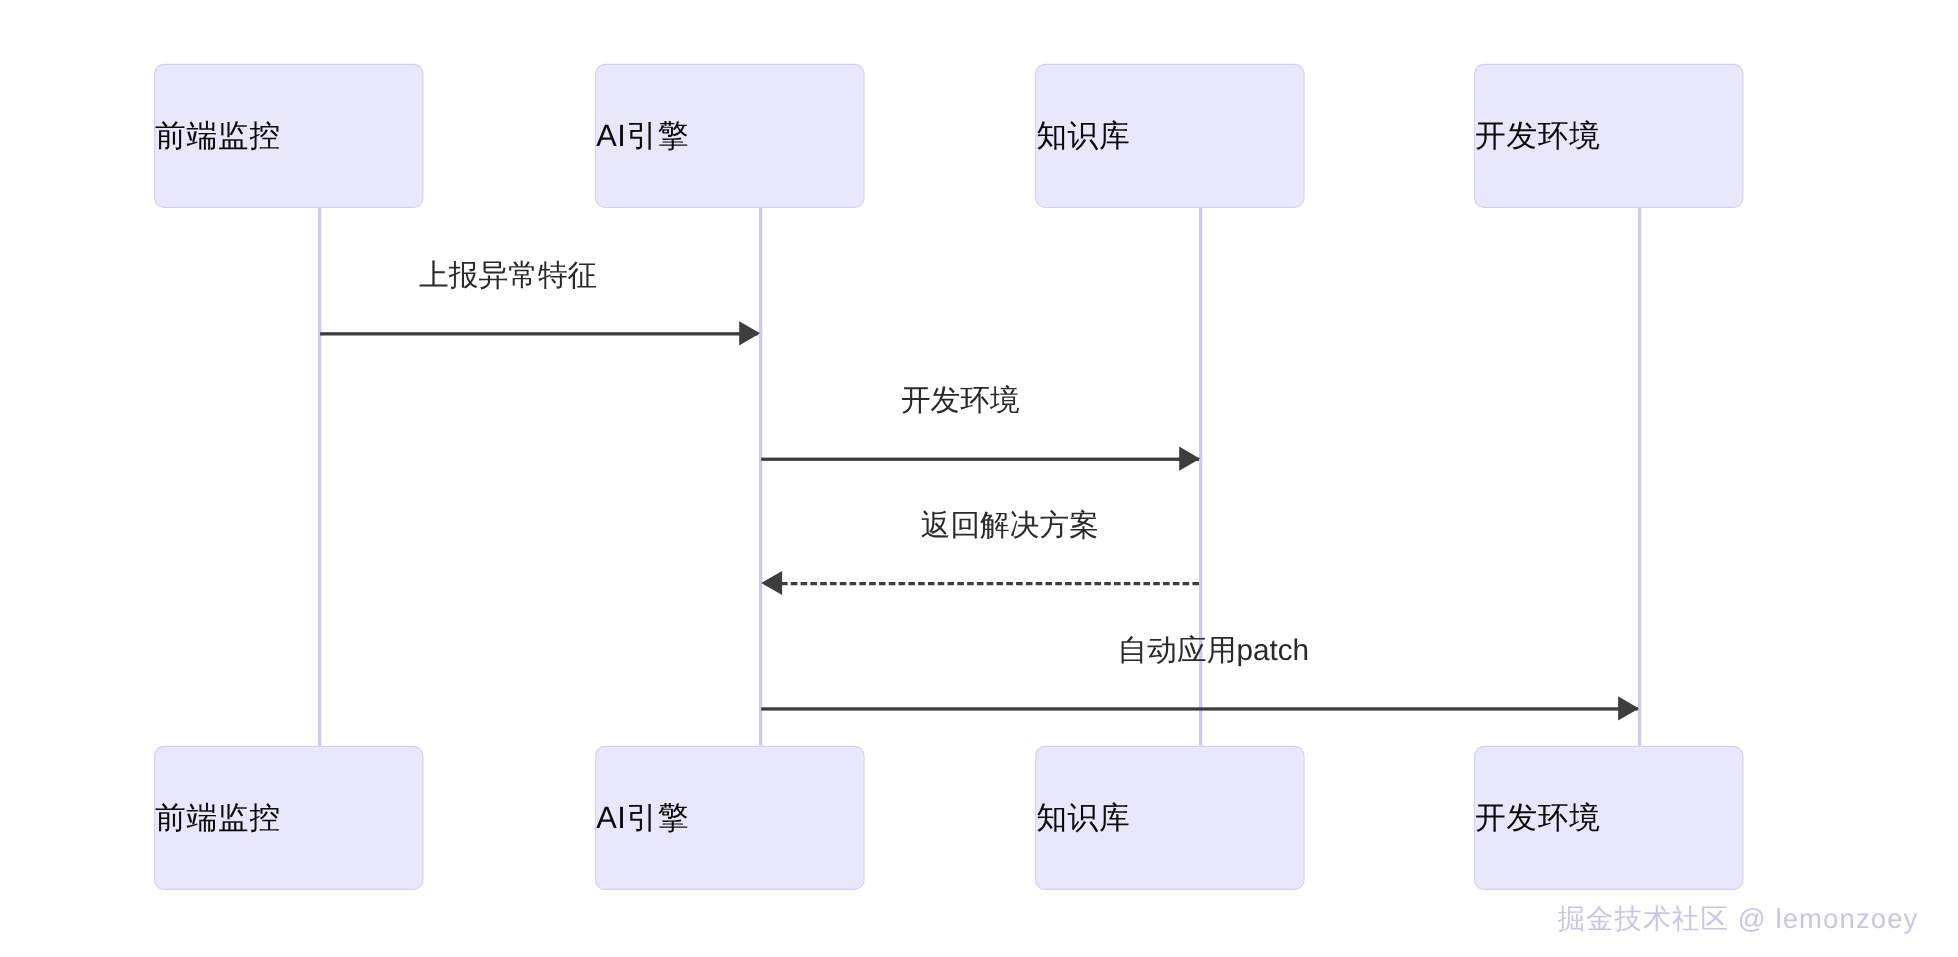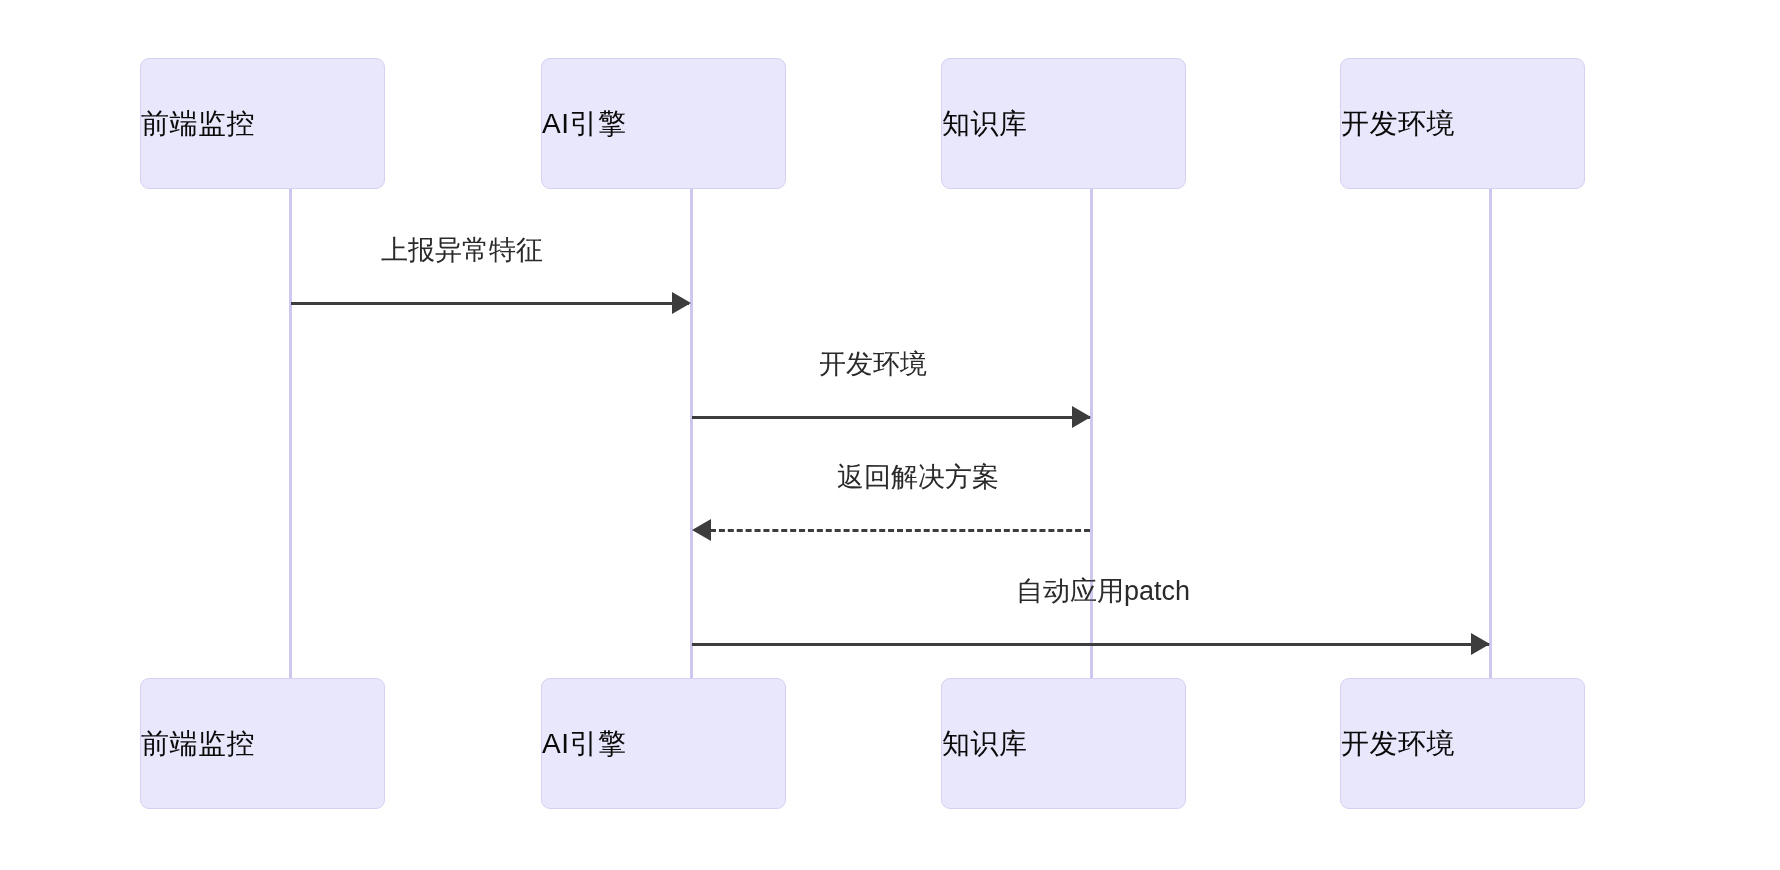--- a/index.html
+++ b/index.html
@@ -127,14 +127,15 @@
   <div class="actor-box" style="left:541px; top:678px;">
     <span class="actor-label">AI引擎</span>
   </div>
   <div class="actor-box" style="left:941px; top:678px;">
     <span class="actor-label">知识库</span>
   </div>
   <div class="actor-box" style="left:1340px; top:678px;">
     <span class="actor-label">开发环境</span>
   </div>
 
+  <div class="watermark">掘金技术社区 @ lemonzoey</div>
 
 </div>
 
 </body></html>

